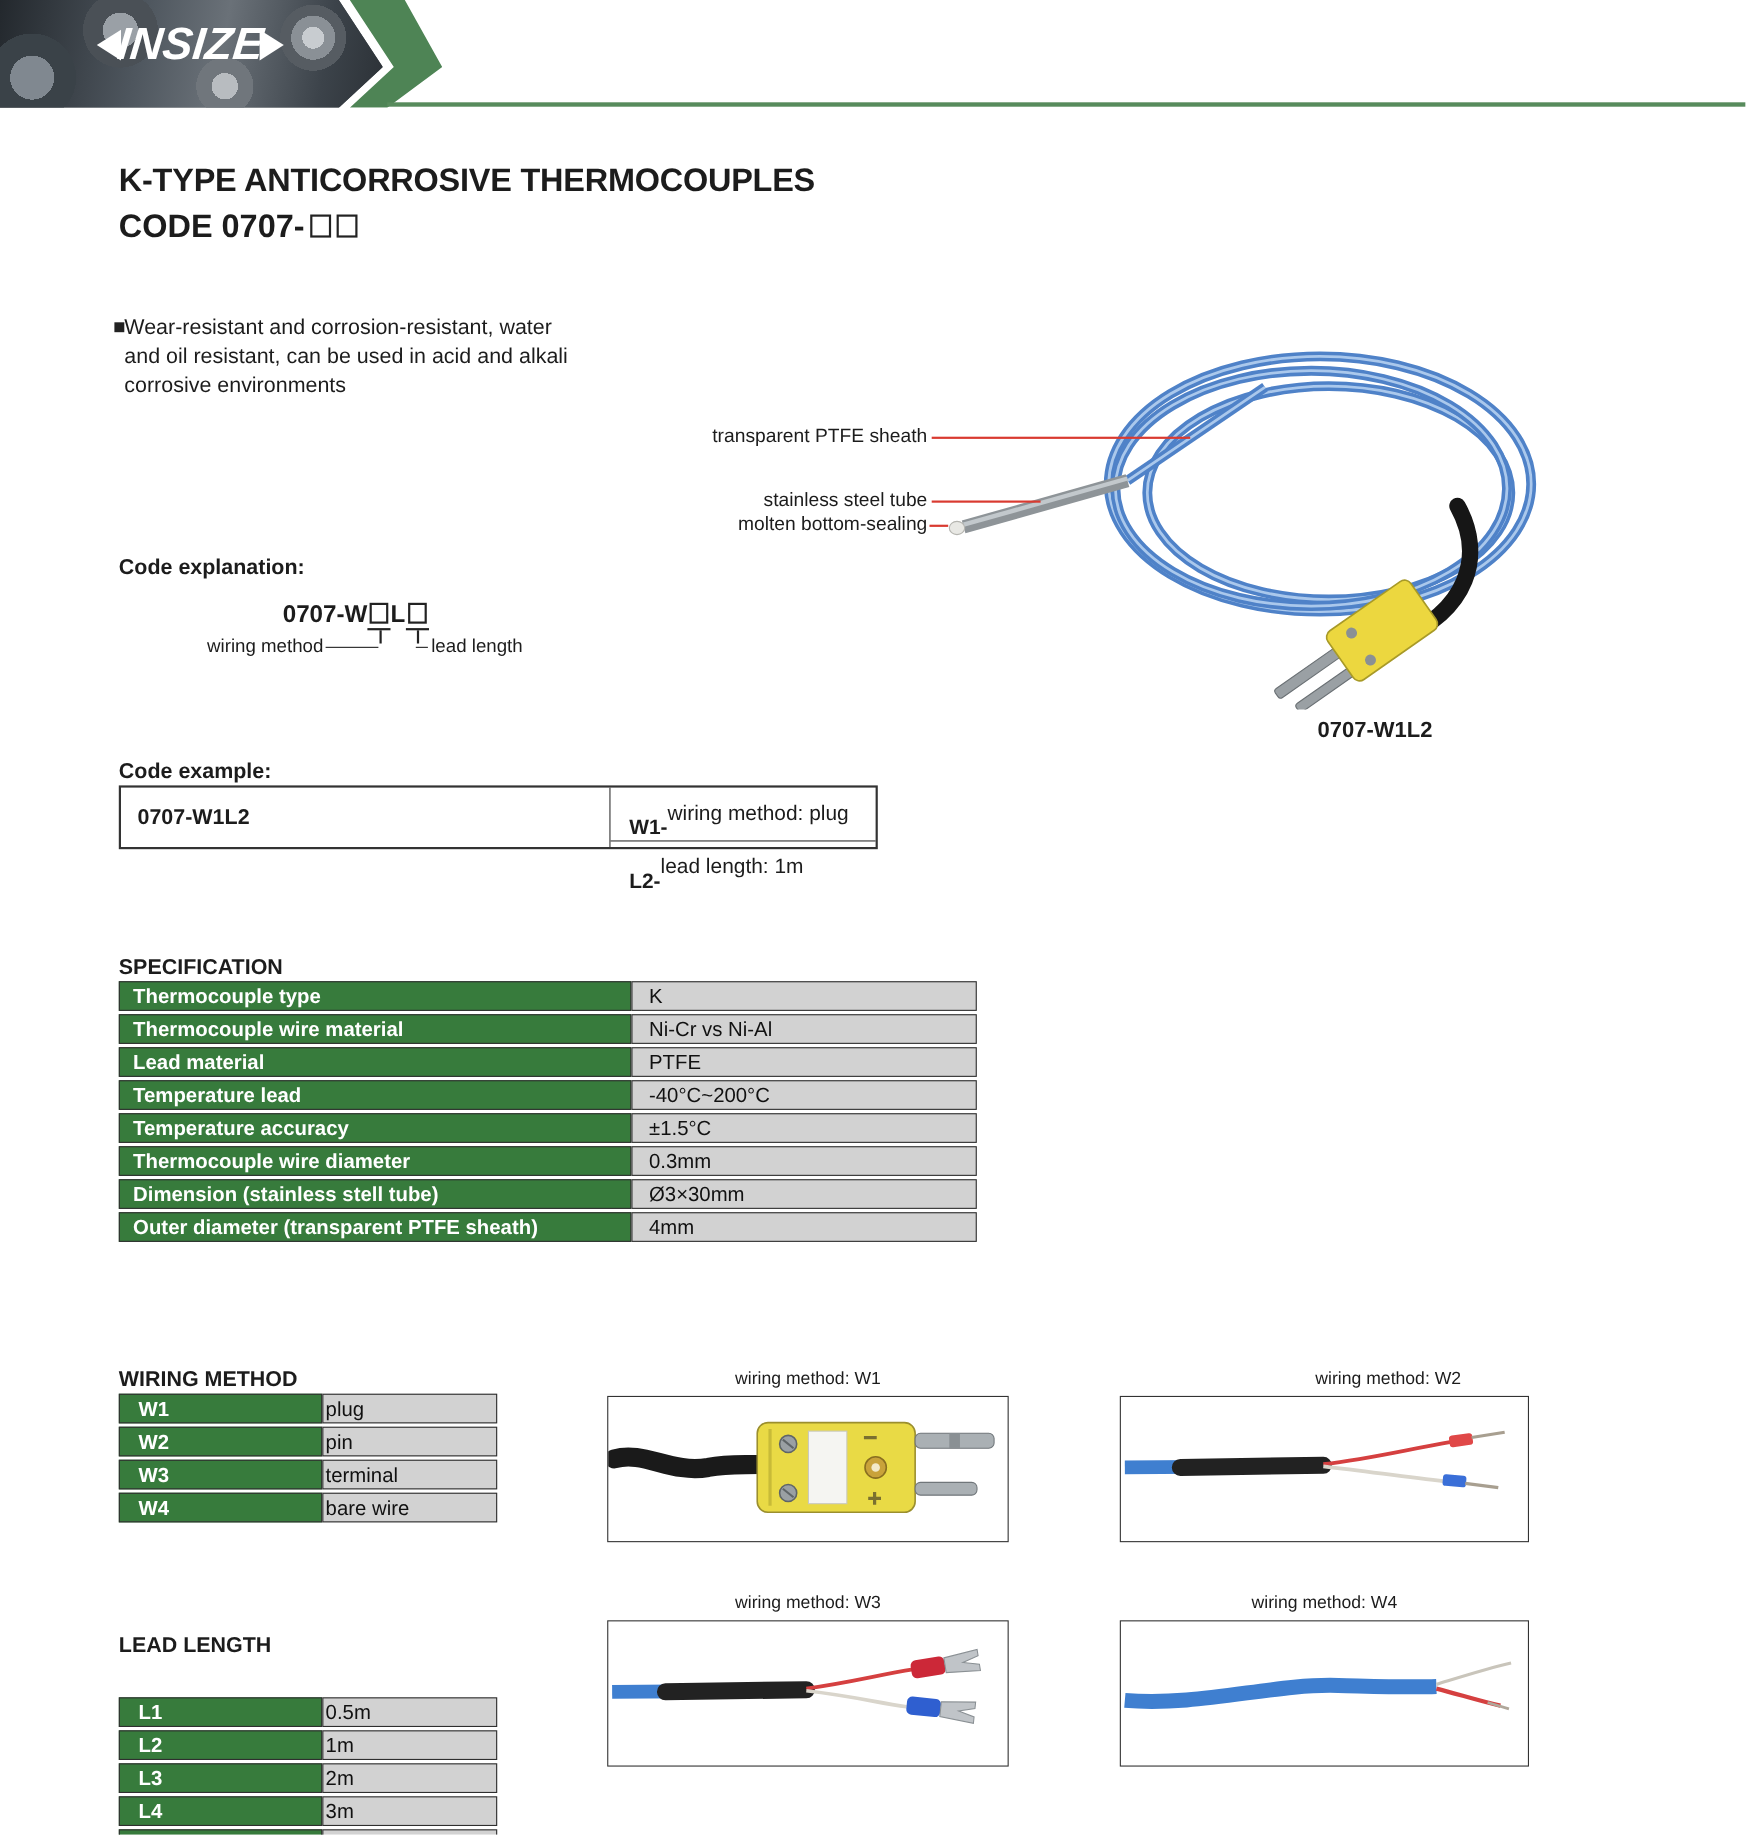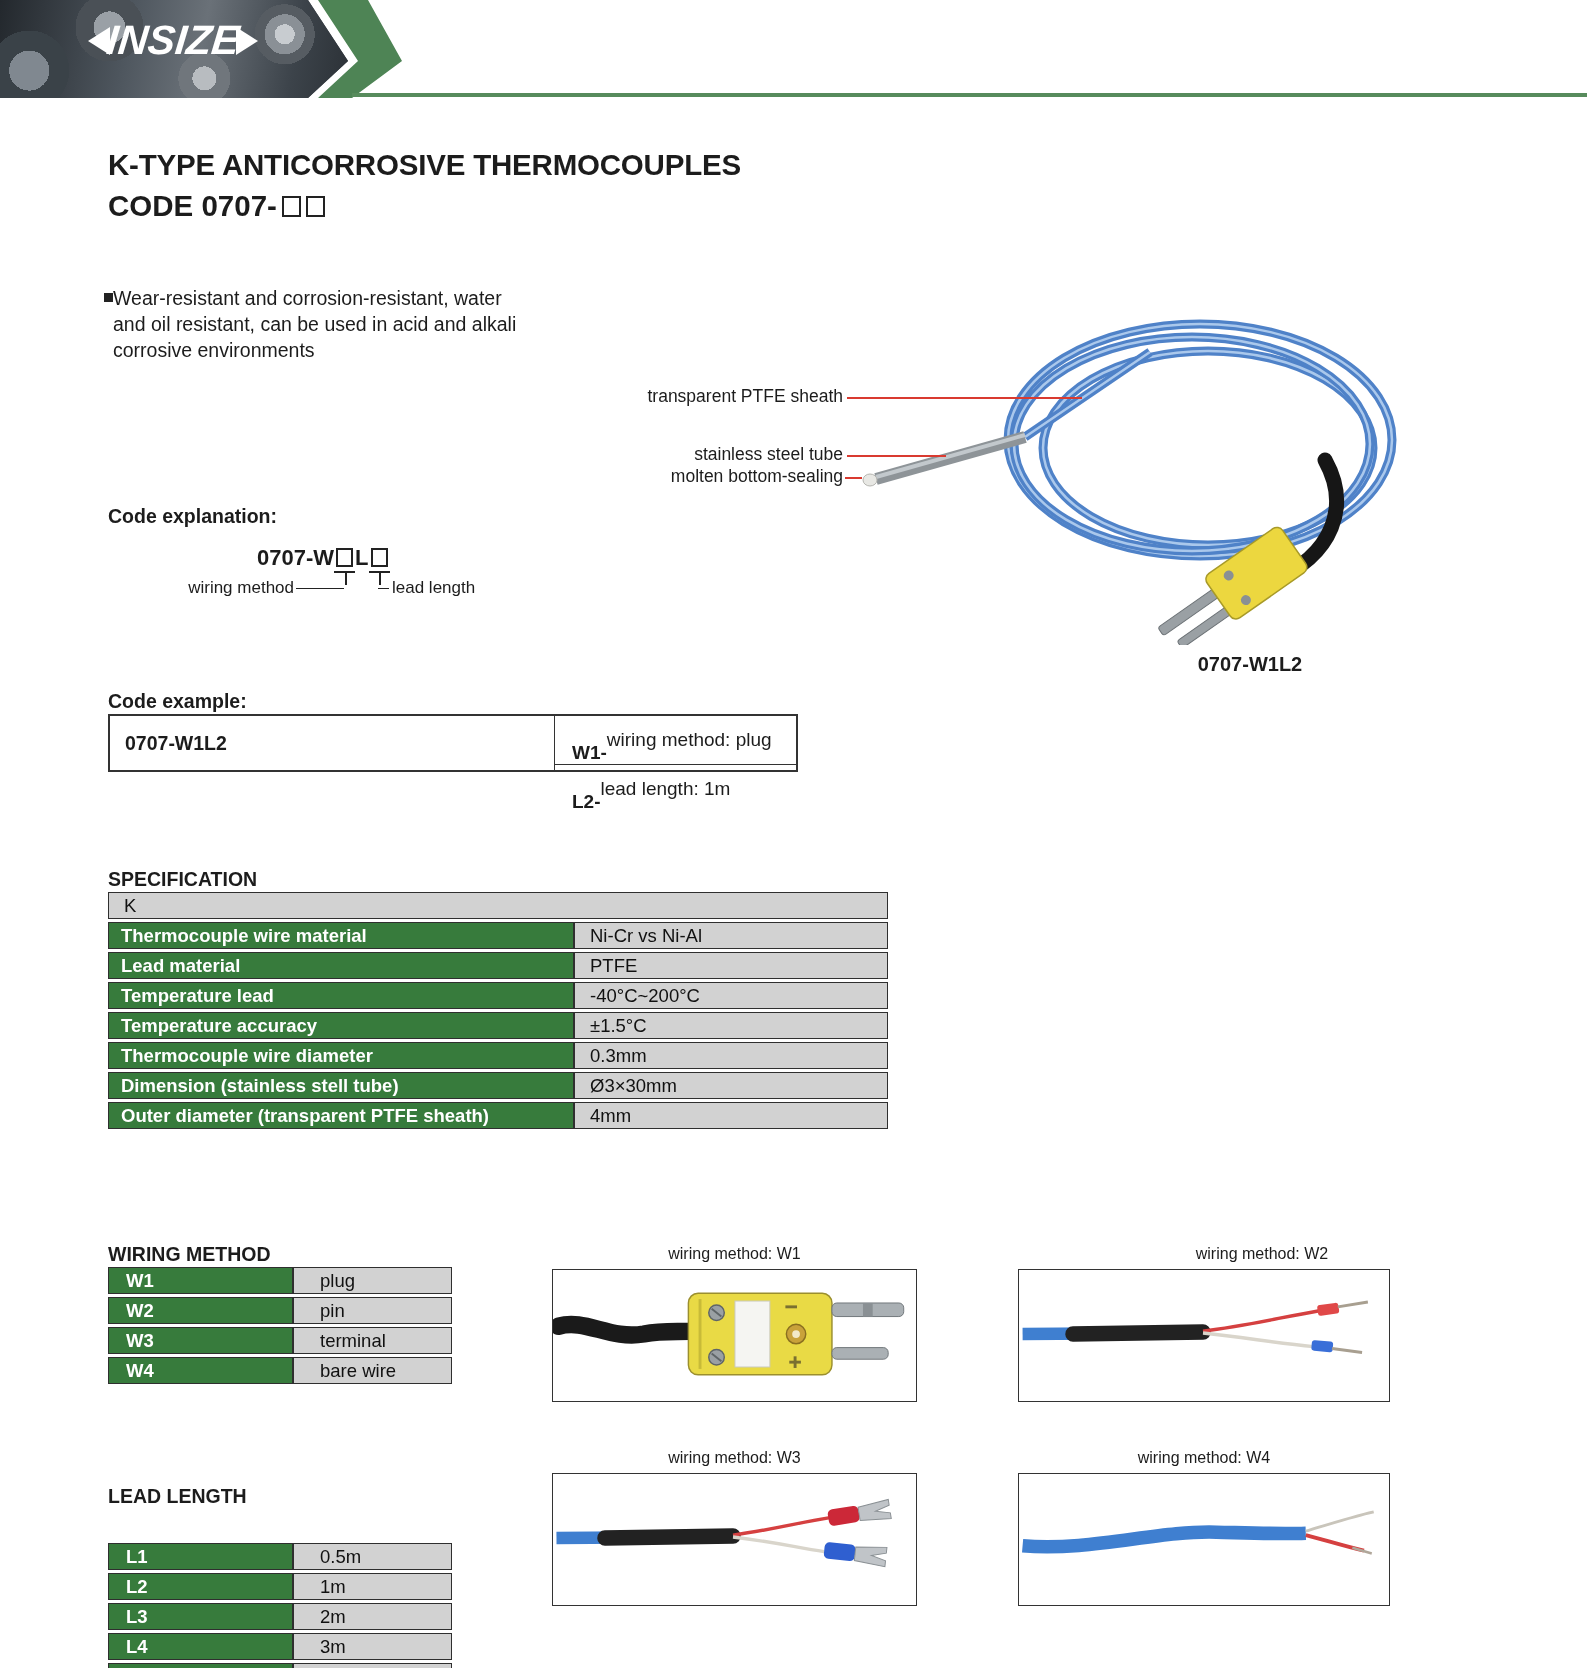--- a/index.html
+++ b/index.html
@@ -64,21 +64,21 @@
   
   .gtable { position:absolute; }
   .grow { display:flex; margin-bottom:3px; height:27px; }
   .gcell-l { background:#377b3c; border:1px solid #2f2f2f; color:#fff; font-weight:bold; font-size:18.5px;
              display:flex; align-items:center; box-sizing:border-box; }
   .gcell-r { background:#d2d2d2; border:1px solid #2f2f2f; color:#111; font-size:18.5px;
              display:flex; align-items:center; box-sizing:border-box; flex:1; }
   .spec .gcell-l { flex:0 0 466px; padding-left:12px; }
   .spec .gcell-r { padding-left:15px; }
   .mini .gcell-l { flex:0 0 185px; padding-left:17px; }
-  .mini .gcell-r { padding-left:26px; }
+  .mini .gcell-r { padding-left:2px; }
 
   
   .wbox { position:absolute; border:1.8px solid #333; background:#fff; box-sizing:border-box; }
   .wcap { position:absolute; font-size:16px; text-align:center; }
   svg { display:block; }
 </style>
 </head>
 <body>
 
 <div class="page">
@@ -162,20 +162,21 @@
       <div class="ce-row">
         <b>L2-</b>
           <span>lead length: 1m</span>
       </div>
     </div>
   </div>
 
   <div class="h-small" style="left:108px;top:868px;">SPECIFICATION</div>
   <div class="gtable spec" style="left:108px;top:892px;width:780px;">
     <div class="grow">
+      <div class="gcell-l">Thermocouple type</div>
       <div class="gcell-r">K</div>
     </div>
     <div class="grow">
       <div class="gcell-l">Thermocouple wire material</div>
       <div class="gcell-r">Ni-Cr vs Ni-Al</div>
     </div>
     <div class="grow">
       <div class="gcell-l">Lead material</div>
       <div class="gcell-r">PTFE</div>
     </div>

